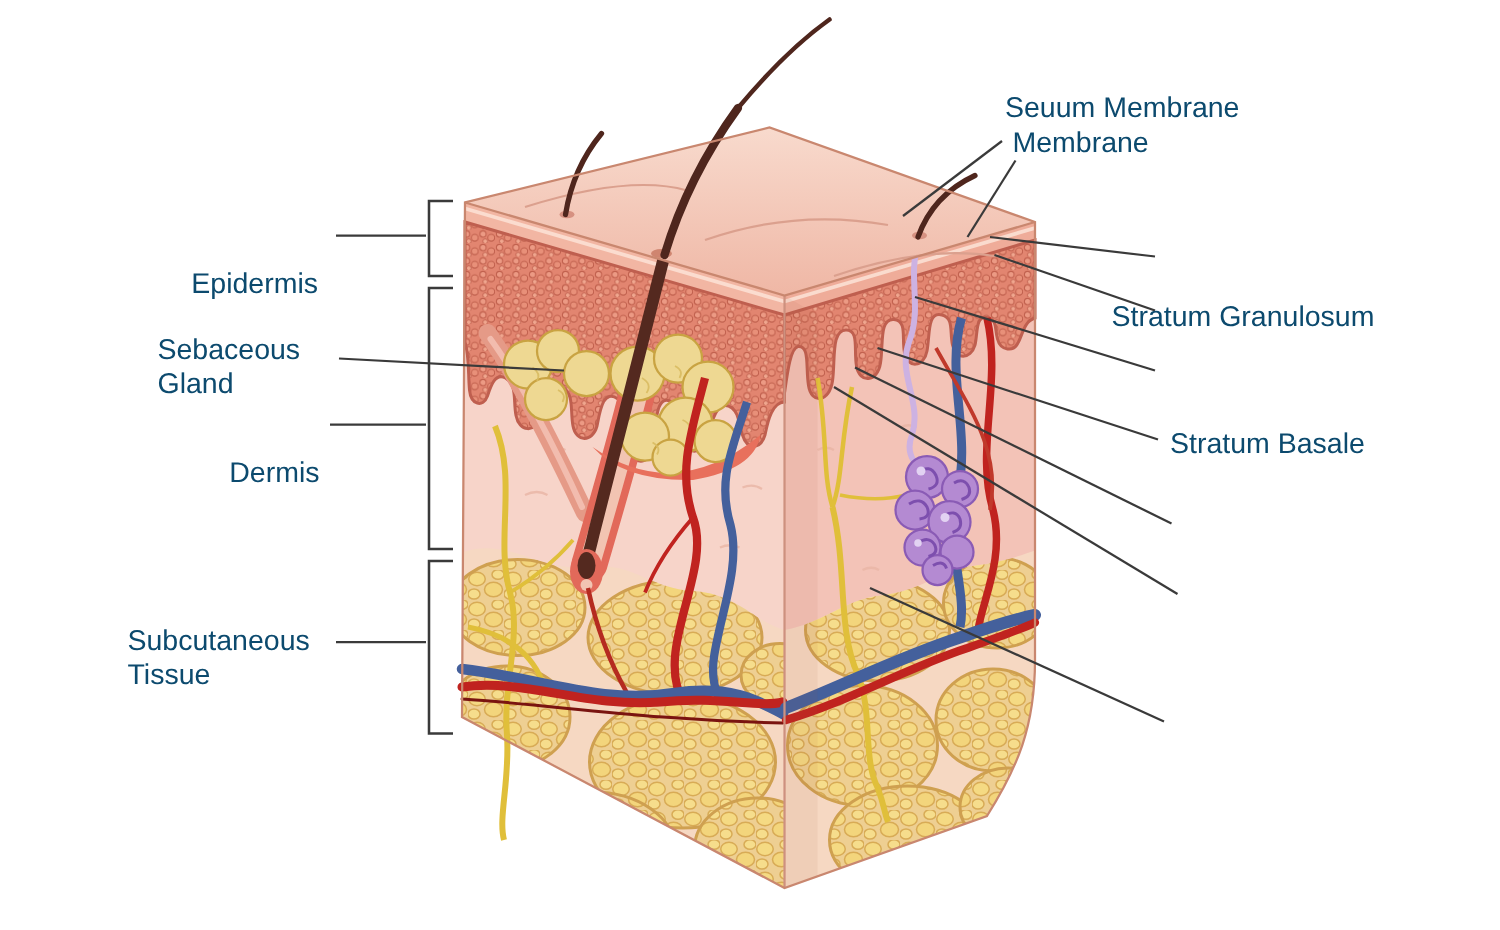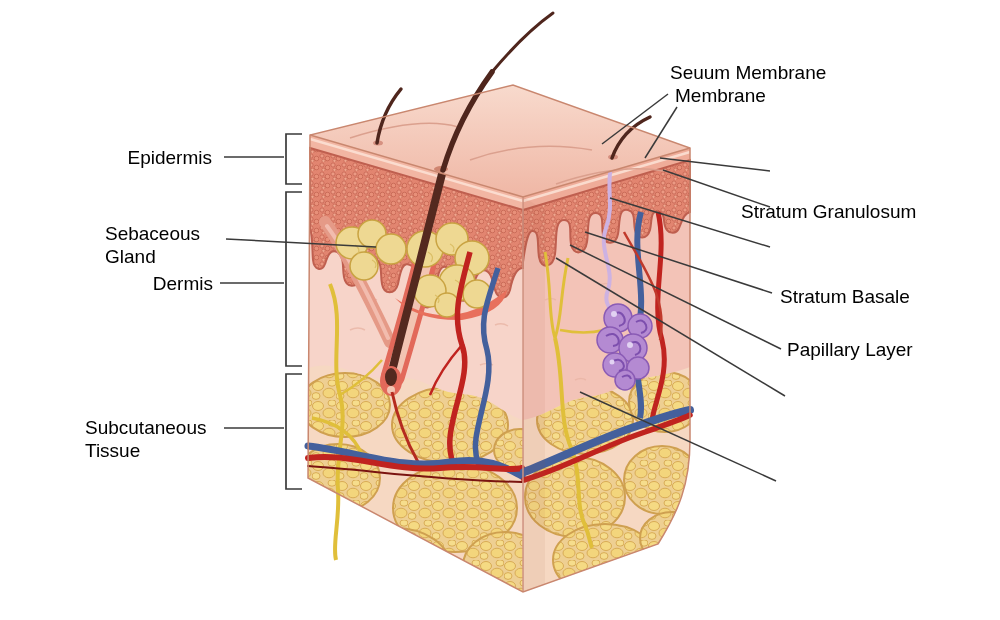--- a/index.html
+++ b/index.html
@@ -1,21 +1,21 @@
 <!DOCTYPE html>
 <html><head>
 <meta charset="utf-8">
 <style>
   html,body{margin:0;padding:0;background:#ffffff;}
   #stage{position:relative;width:1000px;height:620px;background:#ffffff;overflow:hidden;
          font-family:"Liberation Sans","DejaVu Sans",sans-serif;}
   #art{position:absolute;left:0;top:0;}
-  .lbl{position:absolute;font-size:19px;line-height:23px;color:#000000;white-space:nowrap;}
+  .lbl{position:absolute;font-size:19px;line-height:23px;color:#0c4a6e;white-space:nowrap;}
   .lbl.two{white-space:normal;}
-  .tr{text-align:right;}
+  .tr{text-align:right;margin-top:32px;}
   .tc{}
 </style>
 </head>
 <body>
 
 <div id="stage">
 
 <svg id="art" width="1000" height="620" viewBox="0 0 1000 620">
   <defs>
     <linearGradient id="topg" x1="0" y1="85" x2="0" y2="200" gradientUnits="userSpaceOnUse">
@@ -270,15 +270,14 @@
 
 <div class="lbl tr" style="right:787px;top:272px">Dermis</div>
 
 <div class="lbl two tc" style="left:85px;top:416px;width:132px">
   <div>Subcutaneous</div>
   <div>Tissue</div>
 </div>
 
 <div class="lbl" style="left:741px;top:200px">Stratum Granulosum</div>
 <div class="lbl" style="left:780px;top:285px">Stratum Basale</div>
-<div class="lbl" style="left:787px;top:338px">Papillary Layer</div>
 
 </div>
 
 </body></html>

